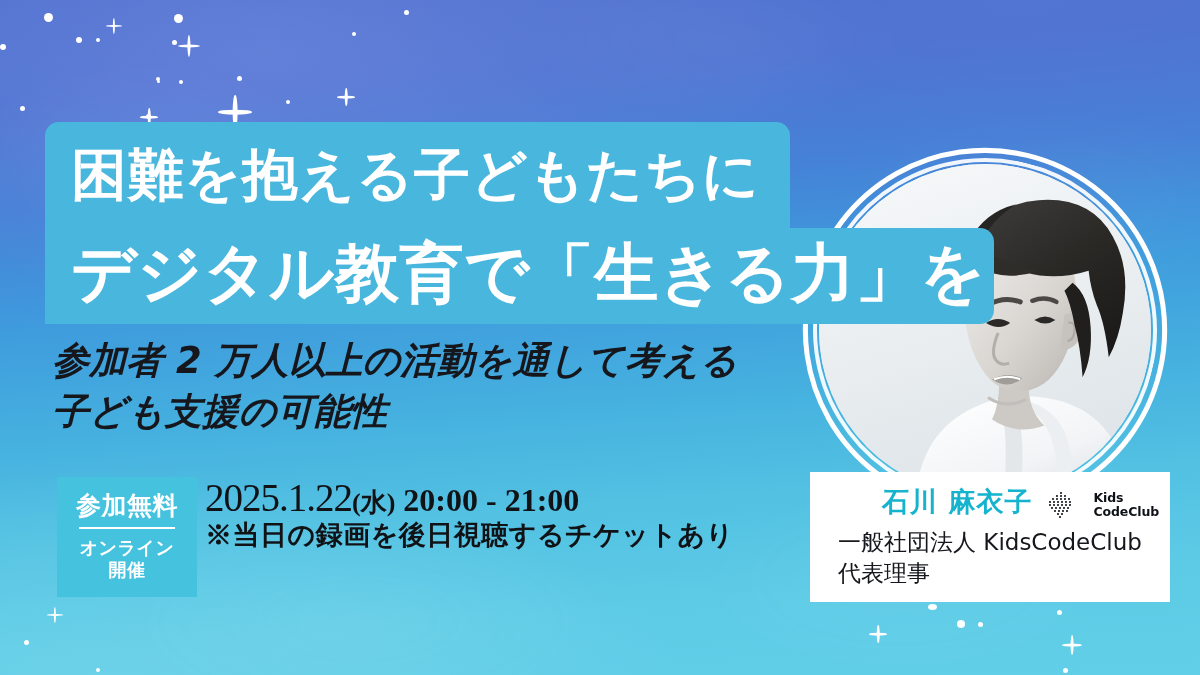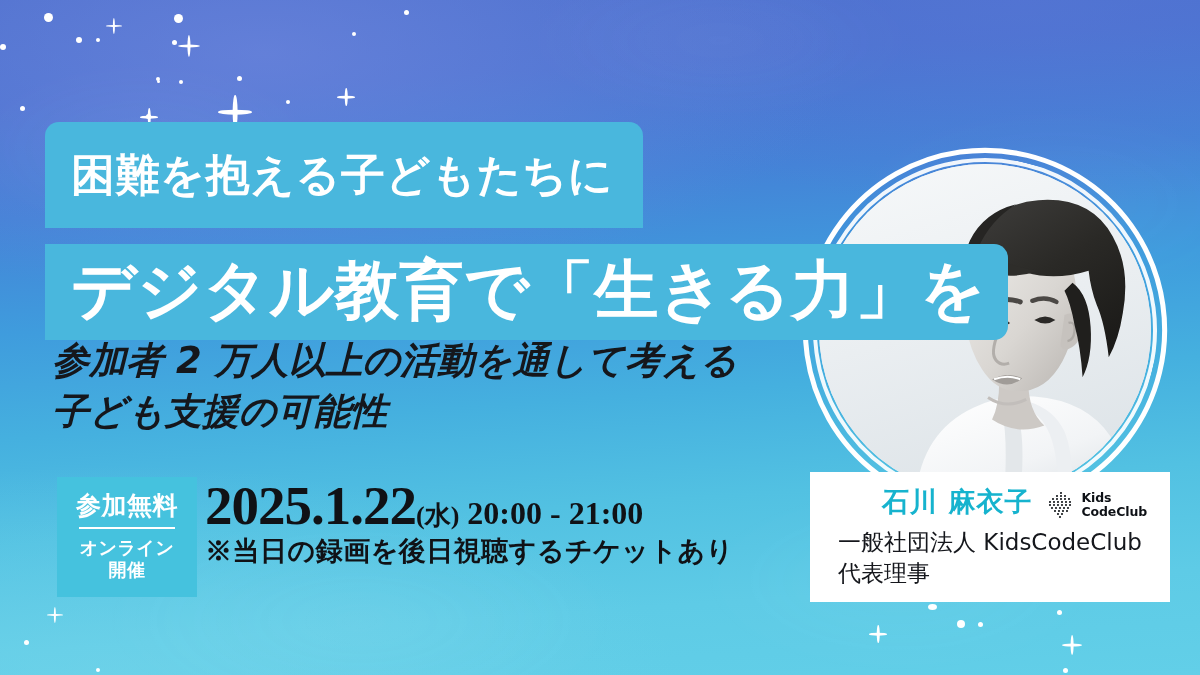--- a/index.html
+++ b/index.html
@@ -51,29 +51,30 @@
   .band {
     position:absolute; background:#49b7dd;
     font-family:"DejaVu Sans","Liberation Sans",sans-serif;
     color:#fff; font-weight:700; white-space:nowrap;
     letter-spacing:.5px;
   }
   #band1 {
     left:45px; top:122px; height:106px;
     border-radius:14px 14px 0 0;
     padding:0 30px 0 26px;
-    font-size:44px; line-height:106px;
+    font-size:56px; line-height:106px;
     z-index:6;
   }
   #band2 {
-    left:45px; top:244px; height:96px;
+    left:45px; top:228px; height:96px;
     border-radius:0 14px 14px 0;
-    padding:0 22px 0 26px;
+    padding:0 8px 0 26px;
     font-size:64px; line-height:92px;
     z-index:6;
+    font-family:Liberation Serif, serif;
   }
 
   
   #subtitle {
     position:absolute; left:52px; top:335px; width:790px;
     font-family:"DejaVu Sans","Liberation Sans",sans-serif;
     font-size:37px; line-height:1.38; font-weight:600; color:#15171c;font-style:italic;
   }
   #subtitle div { white-space:nowrap; }
 
@@ -87,21 +88,21 @@
   #freebadge .fb-main { font-size:25px; font-weight:700; letter-spacing:.5px; line-height:1; }
   #freebadge .fb-rule { width:96px; height:2px; background:#fff; margin:9px 0 8px; }
   #freebadge .fb-sub  { font-size:18px; font-weight:600; line-height:1.25; letter-spacing:.5px; }
 
   
   #datewrap { position:absolute; left:205px; top:478px; }
   #dateline {
     font-family:"Liberation Serif","DejaVu Serif",serif;
     color:#101216; white-space:nowrap; line-height:1;
   }
-  #dateline .big   { font-size:55px; font-weight:700; letter-spacing:-1px; }
+  #dateline .big   { font-size:39px; font-weight:400; letter-spacing:-1px; }
   #dateline .dow   { font-size:26px; font-weight:600; }
   #dateline .time  { font-size:32px; font-weight:600; margin-left:8px; }
   #notice {
     font-family:"DejaVu Serif","Liberation Serif",serif;
     font-size:27px; font-weight:600; color:#101216; white-space:nowrap;
     letter-spacing:.5px;
   }
 
   
   #portrait-wrap { position:absolute; left:805px; top:150px; width:360px; height:360px; z-index:3; }
@@ -127,21 +128,21 @@
     position:absolute; left:810px; top:472px; width:360px; height:130px;
     background:#fff; z-index:7;
     padding:16px 0 0 28px;
   }
   #sp-top { display:flex; align-items:flex-start; gap:14px;margin-left:44px; }
   #sp-name {
     font-family:"DejaVu Sans","Liberation Sans",sans-serif;
     font-size:27px; font-weight:700; color:#16b3ce; letter-spacing:1px;
     line-height:1.05; white-space:nowrap;
   }
-  #logo { display:flex; align-items:center; gap:5px; margin-top:2px; }
+  #logo { display:flex; align-items:center; gap:17px; margin-top:2px; }
   #logo svg { display:block; }
   #logo-text {
     font-family:"DejaVu Sans","Liberation Sans",sans-serif;
     font-weight:700; font-size:12.5px; line-height:1.12; color:#0e1116;
     white-space:nowrap; letter-spacing:-.1px;
   }
   #sp-org {
     margin-top:7px;
     font-family:"DejaVu Sans","Liberation Sans",sans-serif;
     font-size:23px; font-weight:400; color:#15171c; line-height:1.35;

